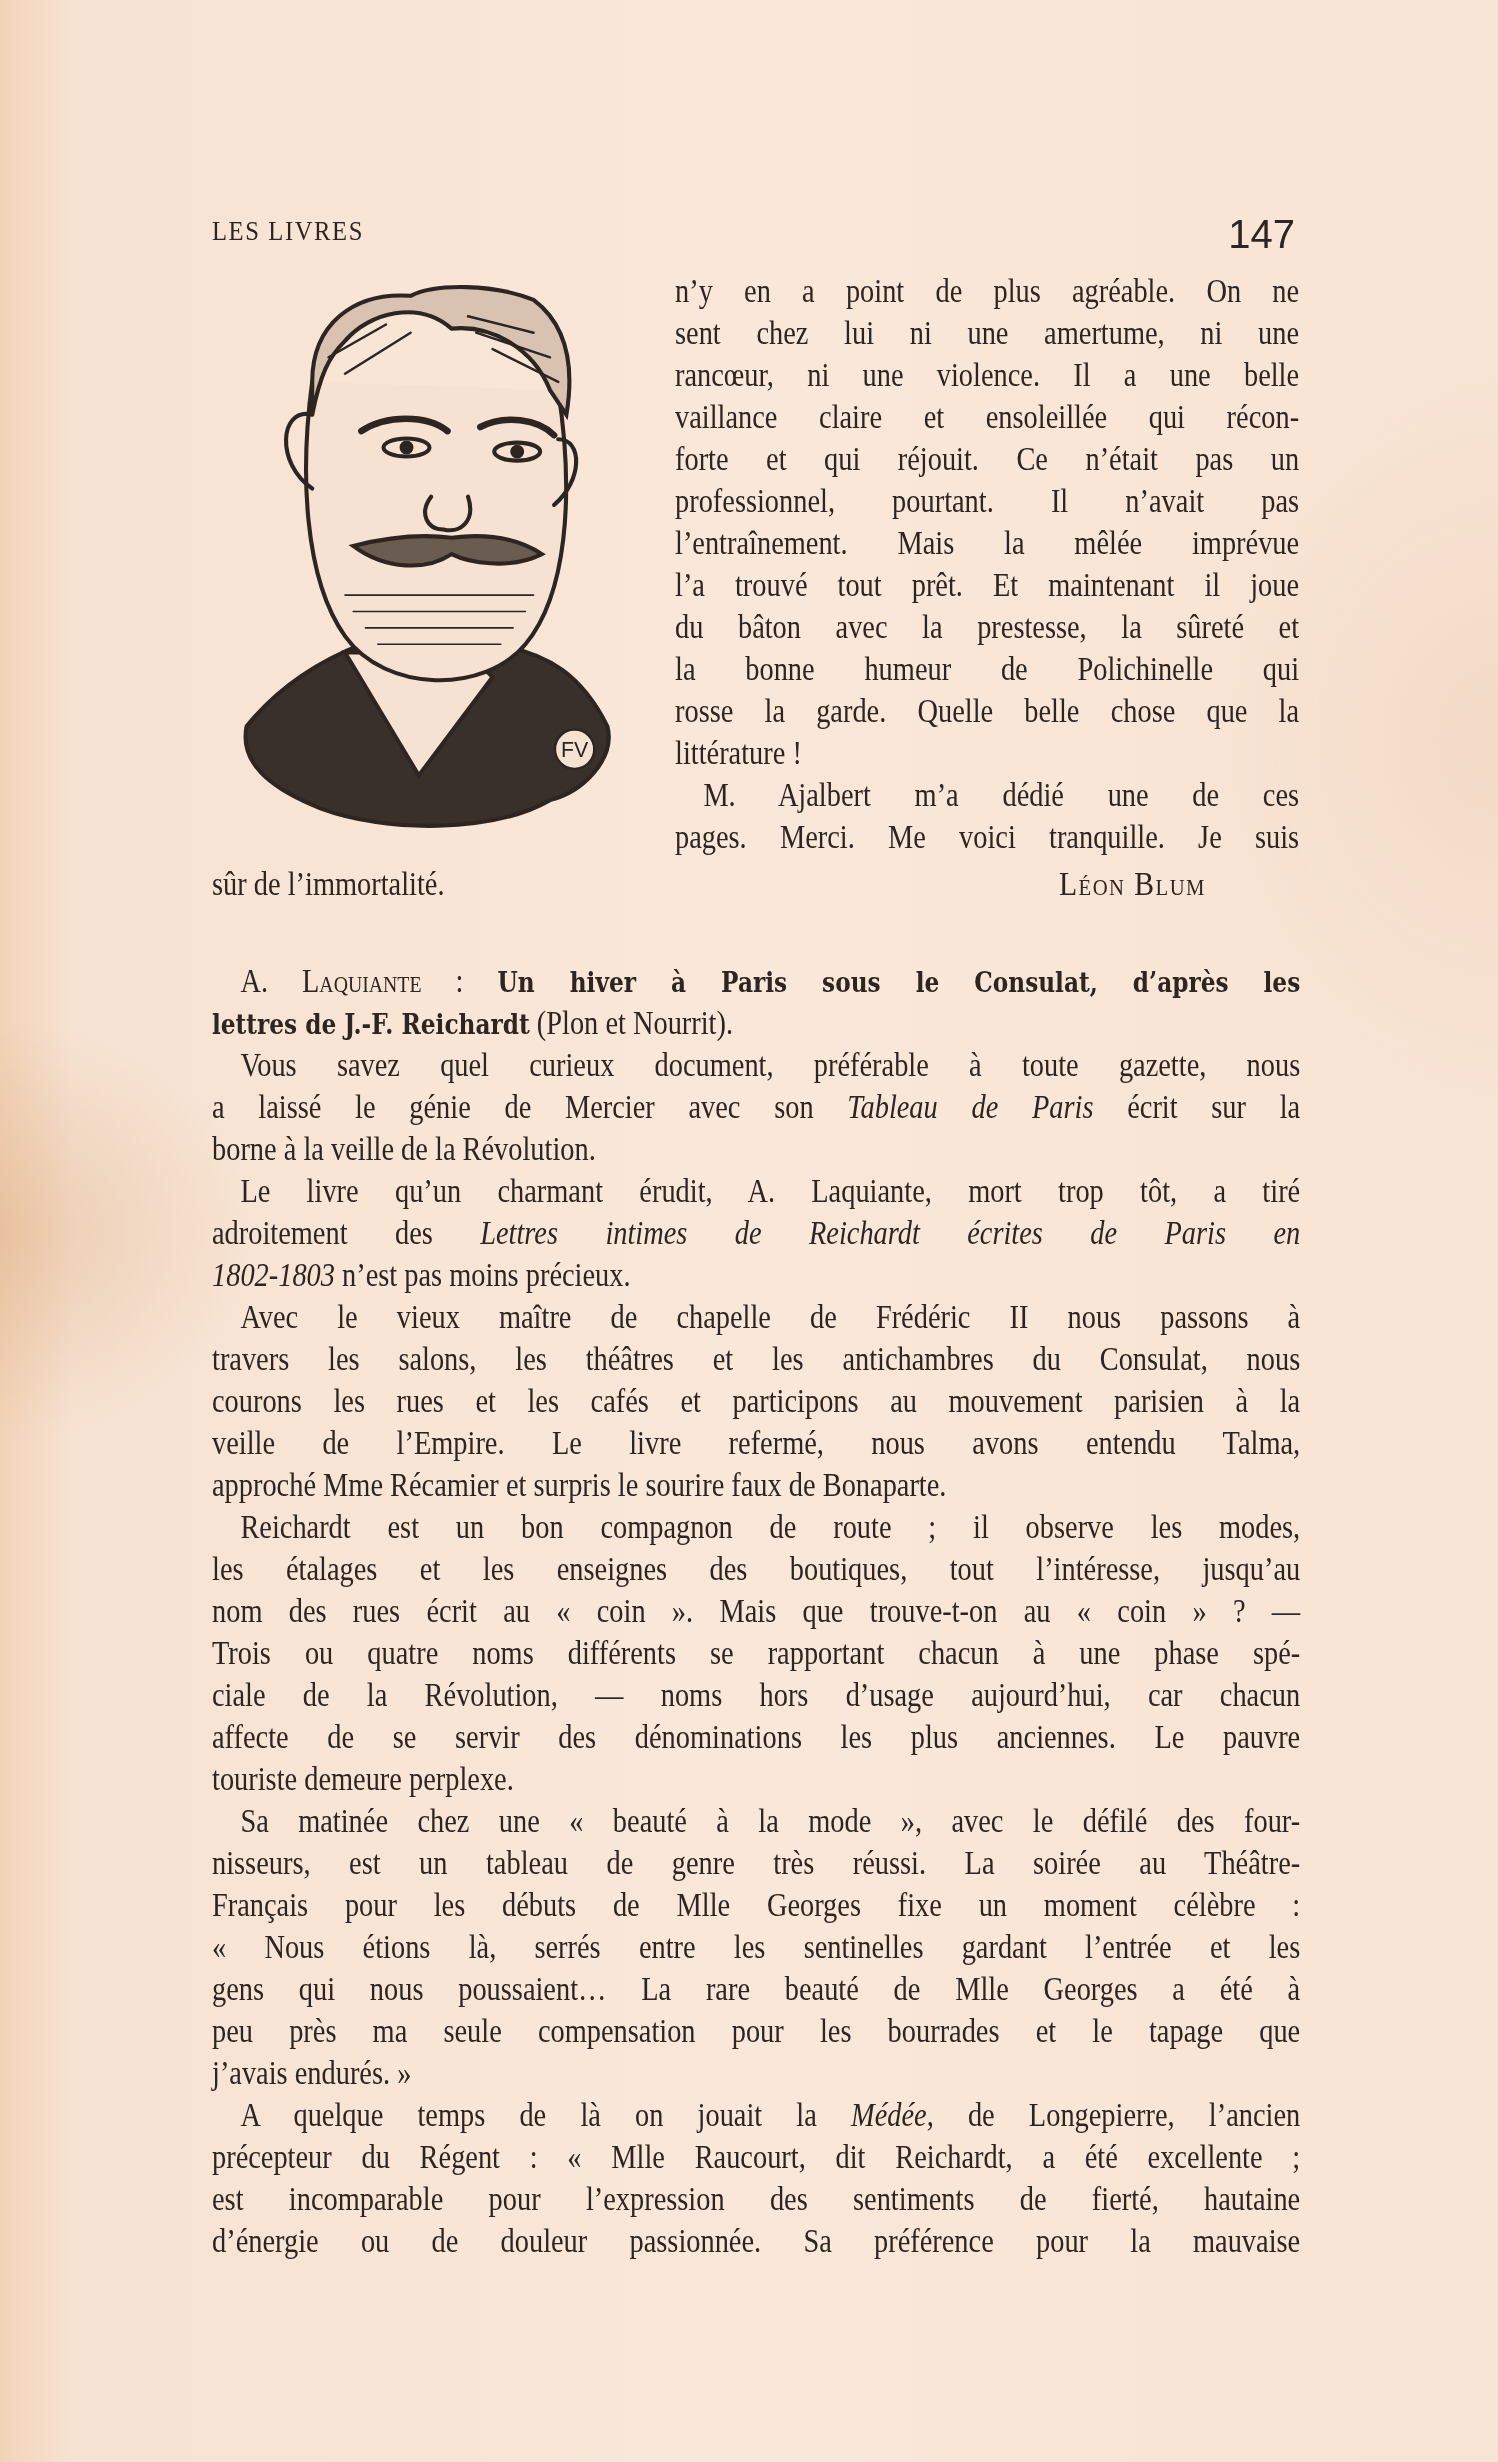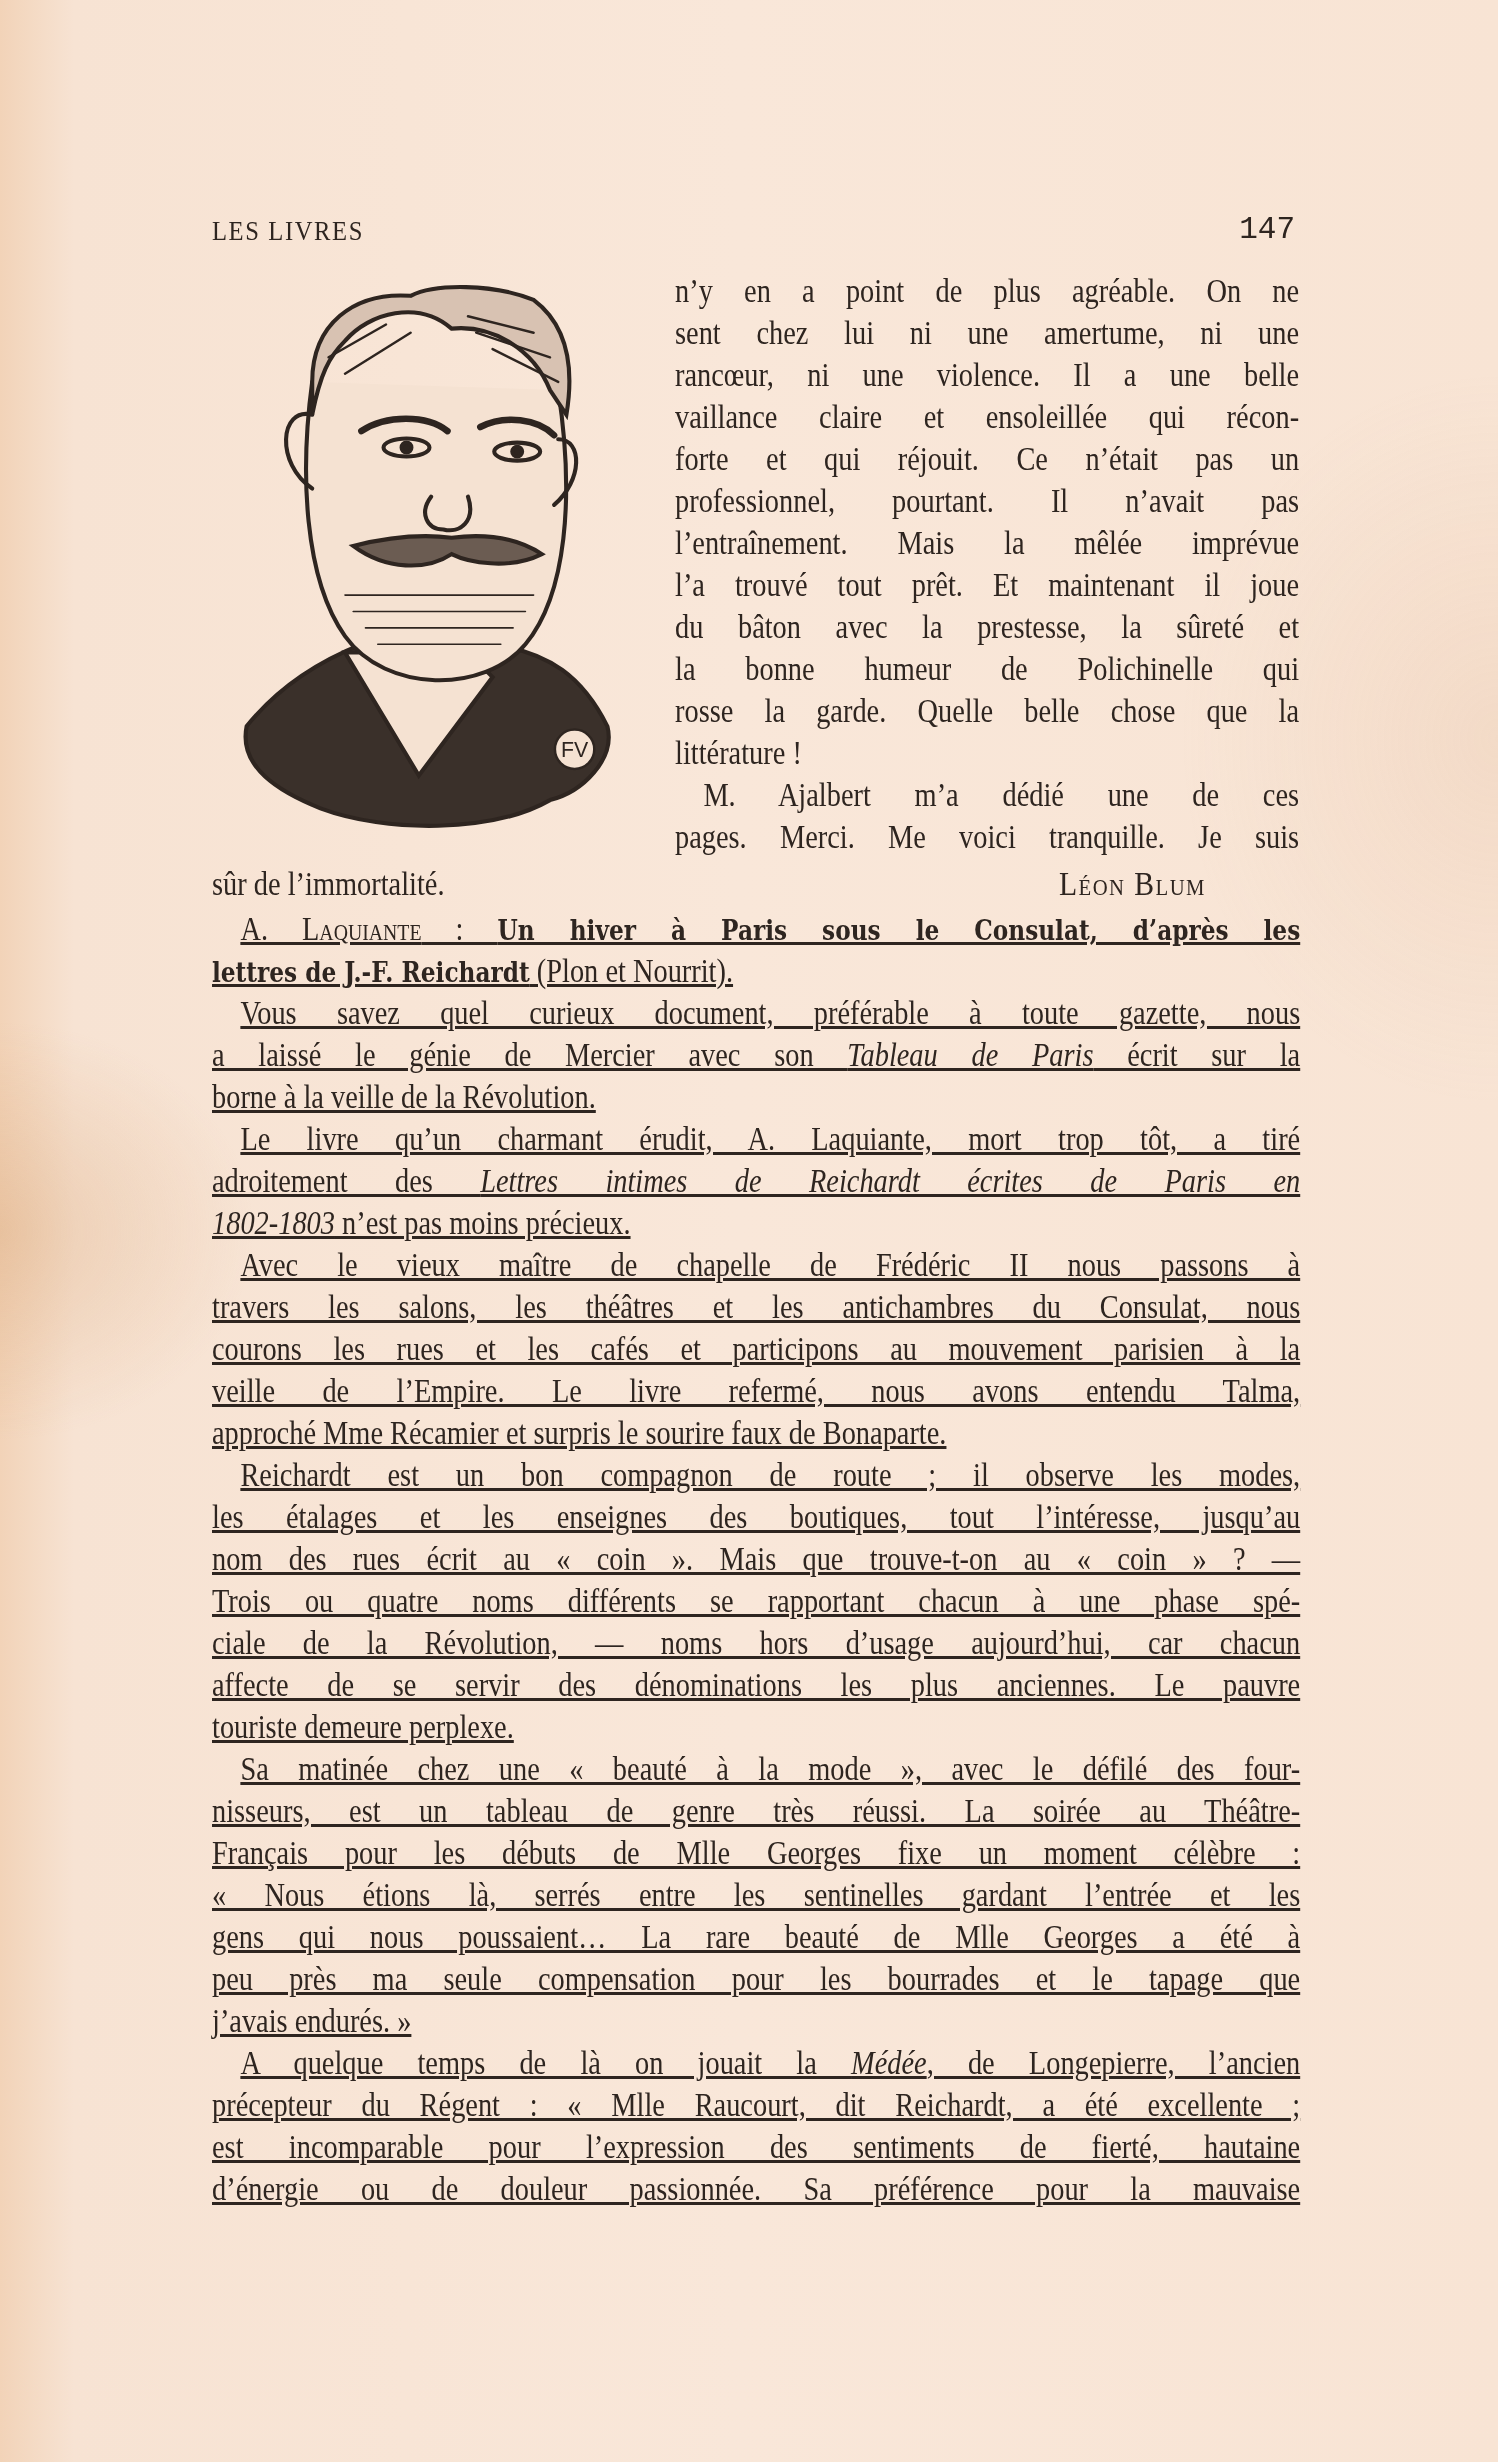--- a/index.html
+++ b/index.html
@@ -19,21 +19,21 @@
     position: absolute; top: 215px; left: 212px; width: 1083px; height: 41px;
   }
   .running-title {
     position: absolute; left: 0; top: 0;
     font-family: "Liberation Serif", serif; font-size: 24.6px; letter-spacing: 1.6px;
     font-variant: small-caps; text-transform: uppercase; transform: scaleY(1.15);
     transform-origin: left top;
   }
   .page-number {
     position: absolute; right: 0; top: -3.3px;
-    font-family: Liberation Mono, monospace; font-size: 31px;
+    font-family: Liberation Sans, sans-serif; font-size: 40px;
     font-feature-settings: "onum";
   }
   .portrait {
     position: absolute; left: 222px; top: 267px; width: 410px; height: 566px;
   }
   .col-text {
     position: absolute; left: 675px; width: 624px;
   }
   .line {
     display: block; height: 42px; line-height: 42px; white-space: nowrap;
@@ -120,21 +120,21 @@
       <span class="line">la bonne humeur de Polichinelle qui</span>
       <span class="line">rosse la garde. Quelle belle chose que la</span>
       <span class="line last">littérature !</span>
       <span class="line indent">M. Ajalbert m’a dédié une de ces</span>
       <span class="line">pages. Merci. Me voici tranquille. Je suis</span>
     </div>
 
   <div class="caption-left">sûr de l’immortalité.</div>
   <div class="signature">Léon Blum</div>
 
-  <div class="full-text" style="top:908px;text-decoration:underline;">
+  <div class="full-text" style="top:960px;">
     <span class="line indent">
       <span class="sc">A. Laquiante</span><span> : </span><span class="bold-title">Un hiver à Paris sous le Consulat, d’après les</span>
     </span>
     <span class="line last">
       <span class="bold-title">lettres de J.-F. Reichardt</span><span> (Plon et Nourrit).</span>
     </span>
     <div id="body2">
         <span class="line indent">Vous savez quel curieux document, préférable à toute gazette, nous</span>
         <span class="line"><span>a laissé le génie de Mercier avec son </span><span class="it">Tableau de Paris</span><span> écrit sur la</span></span>
         <span class="line last">borne à la veille de la Révolution.</span>

